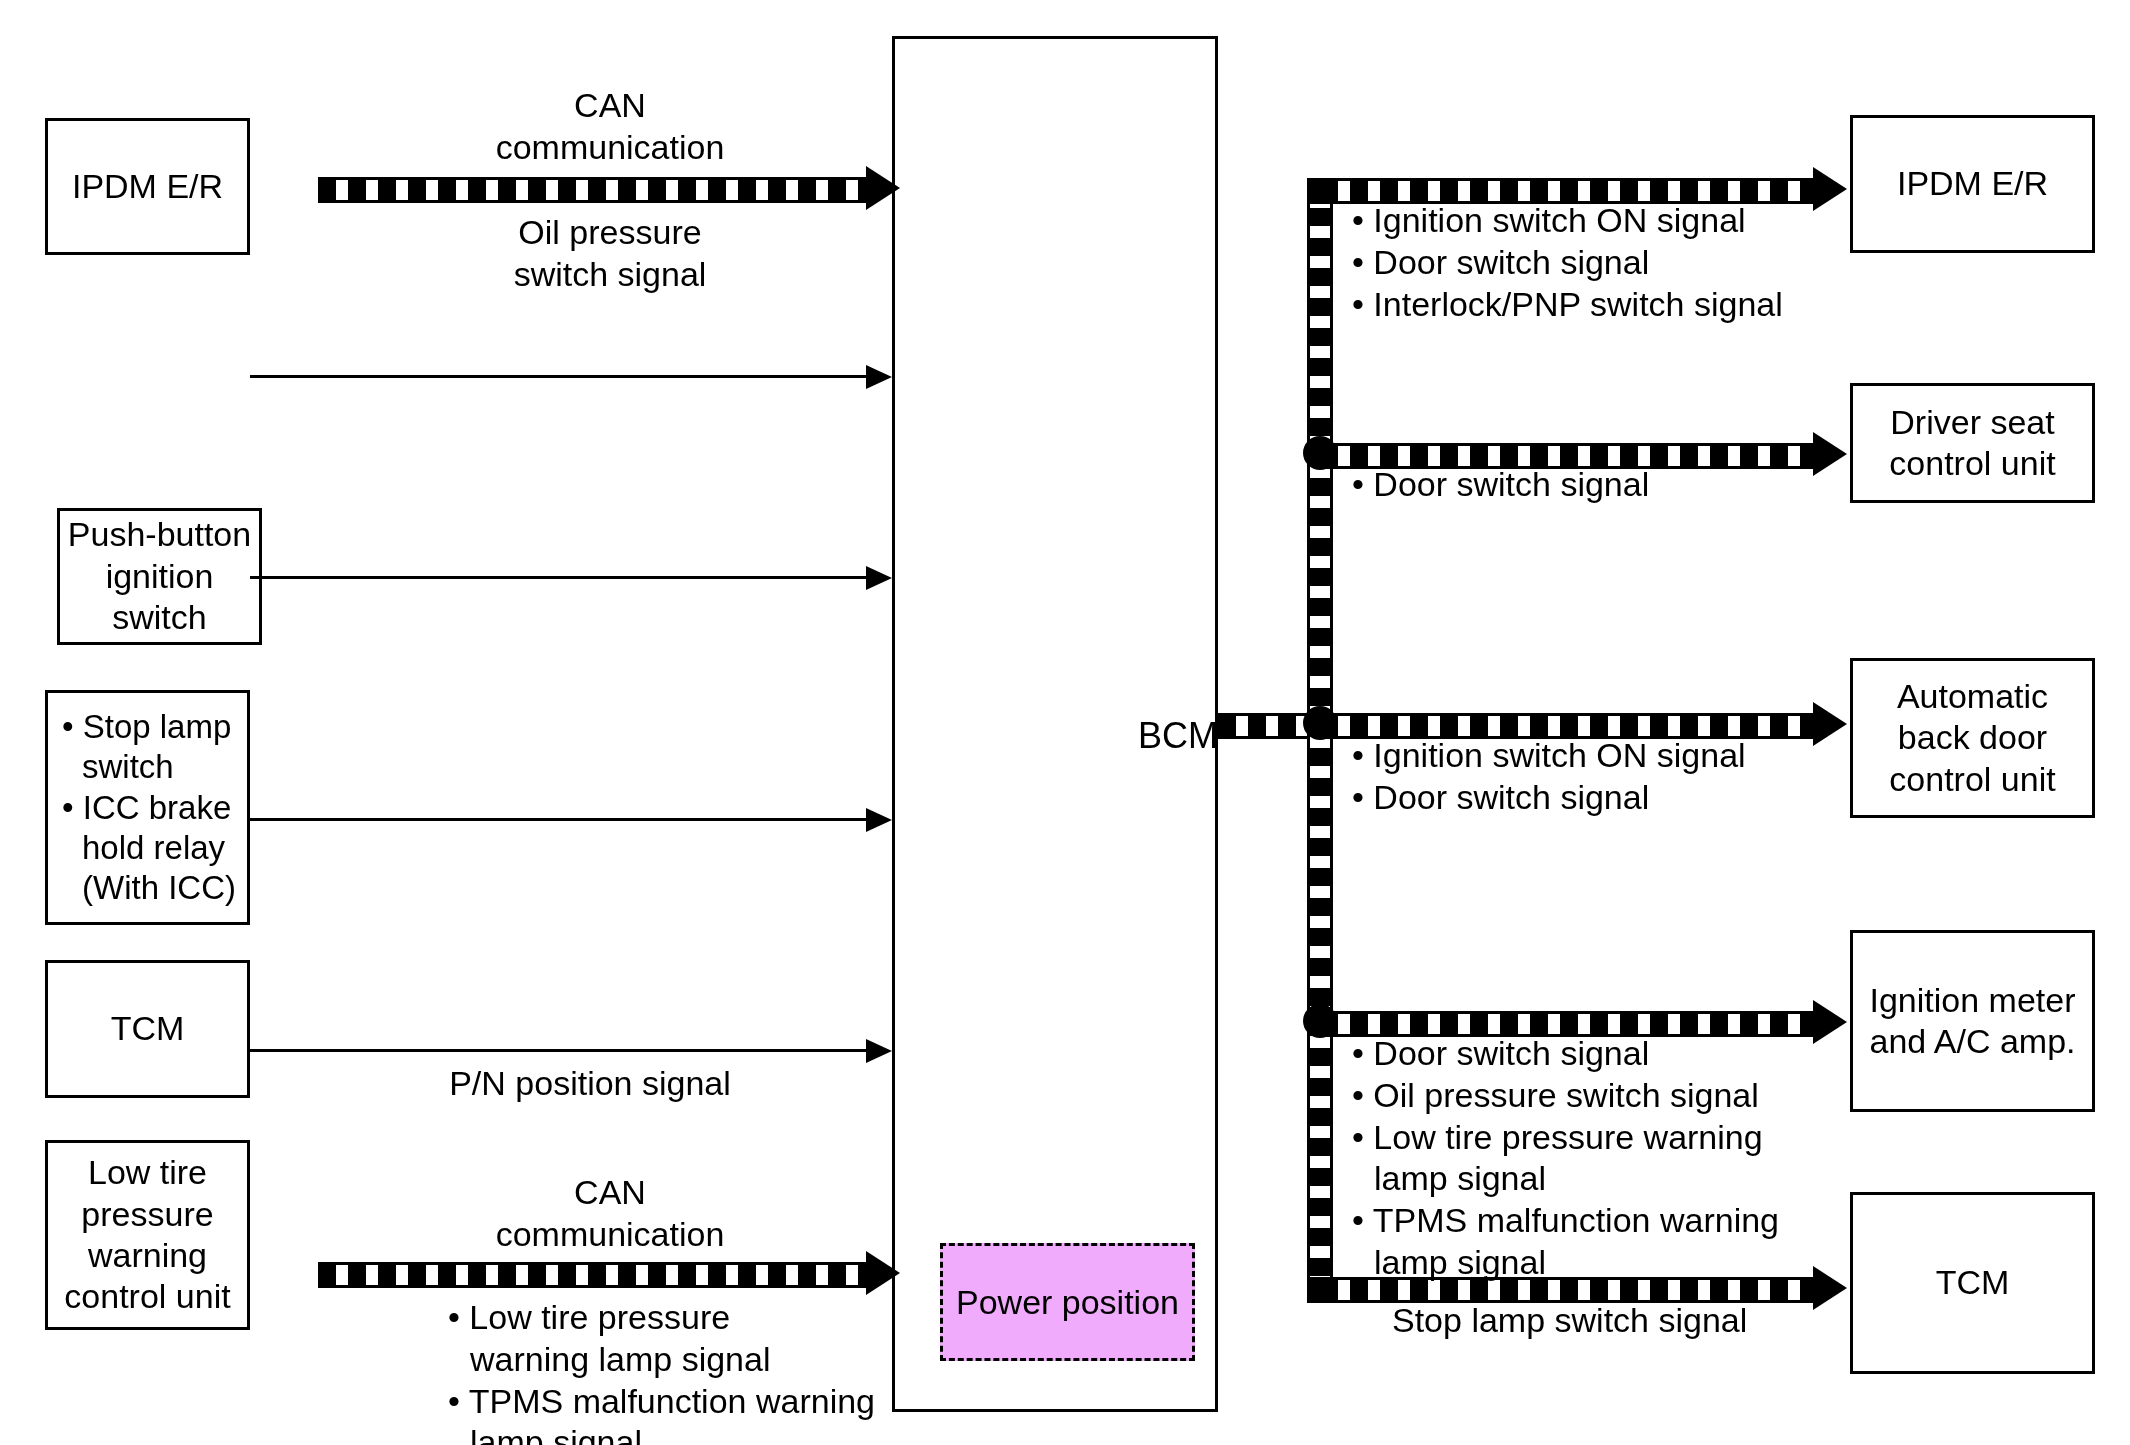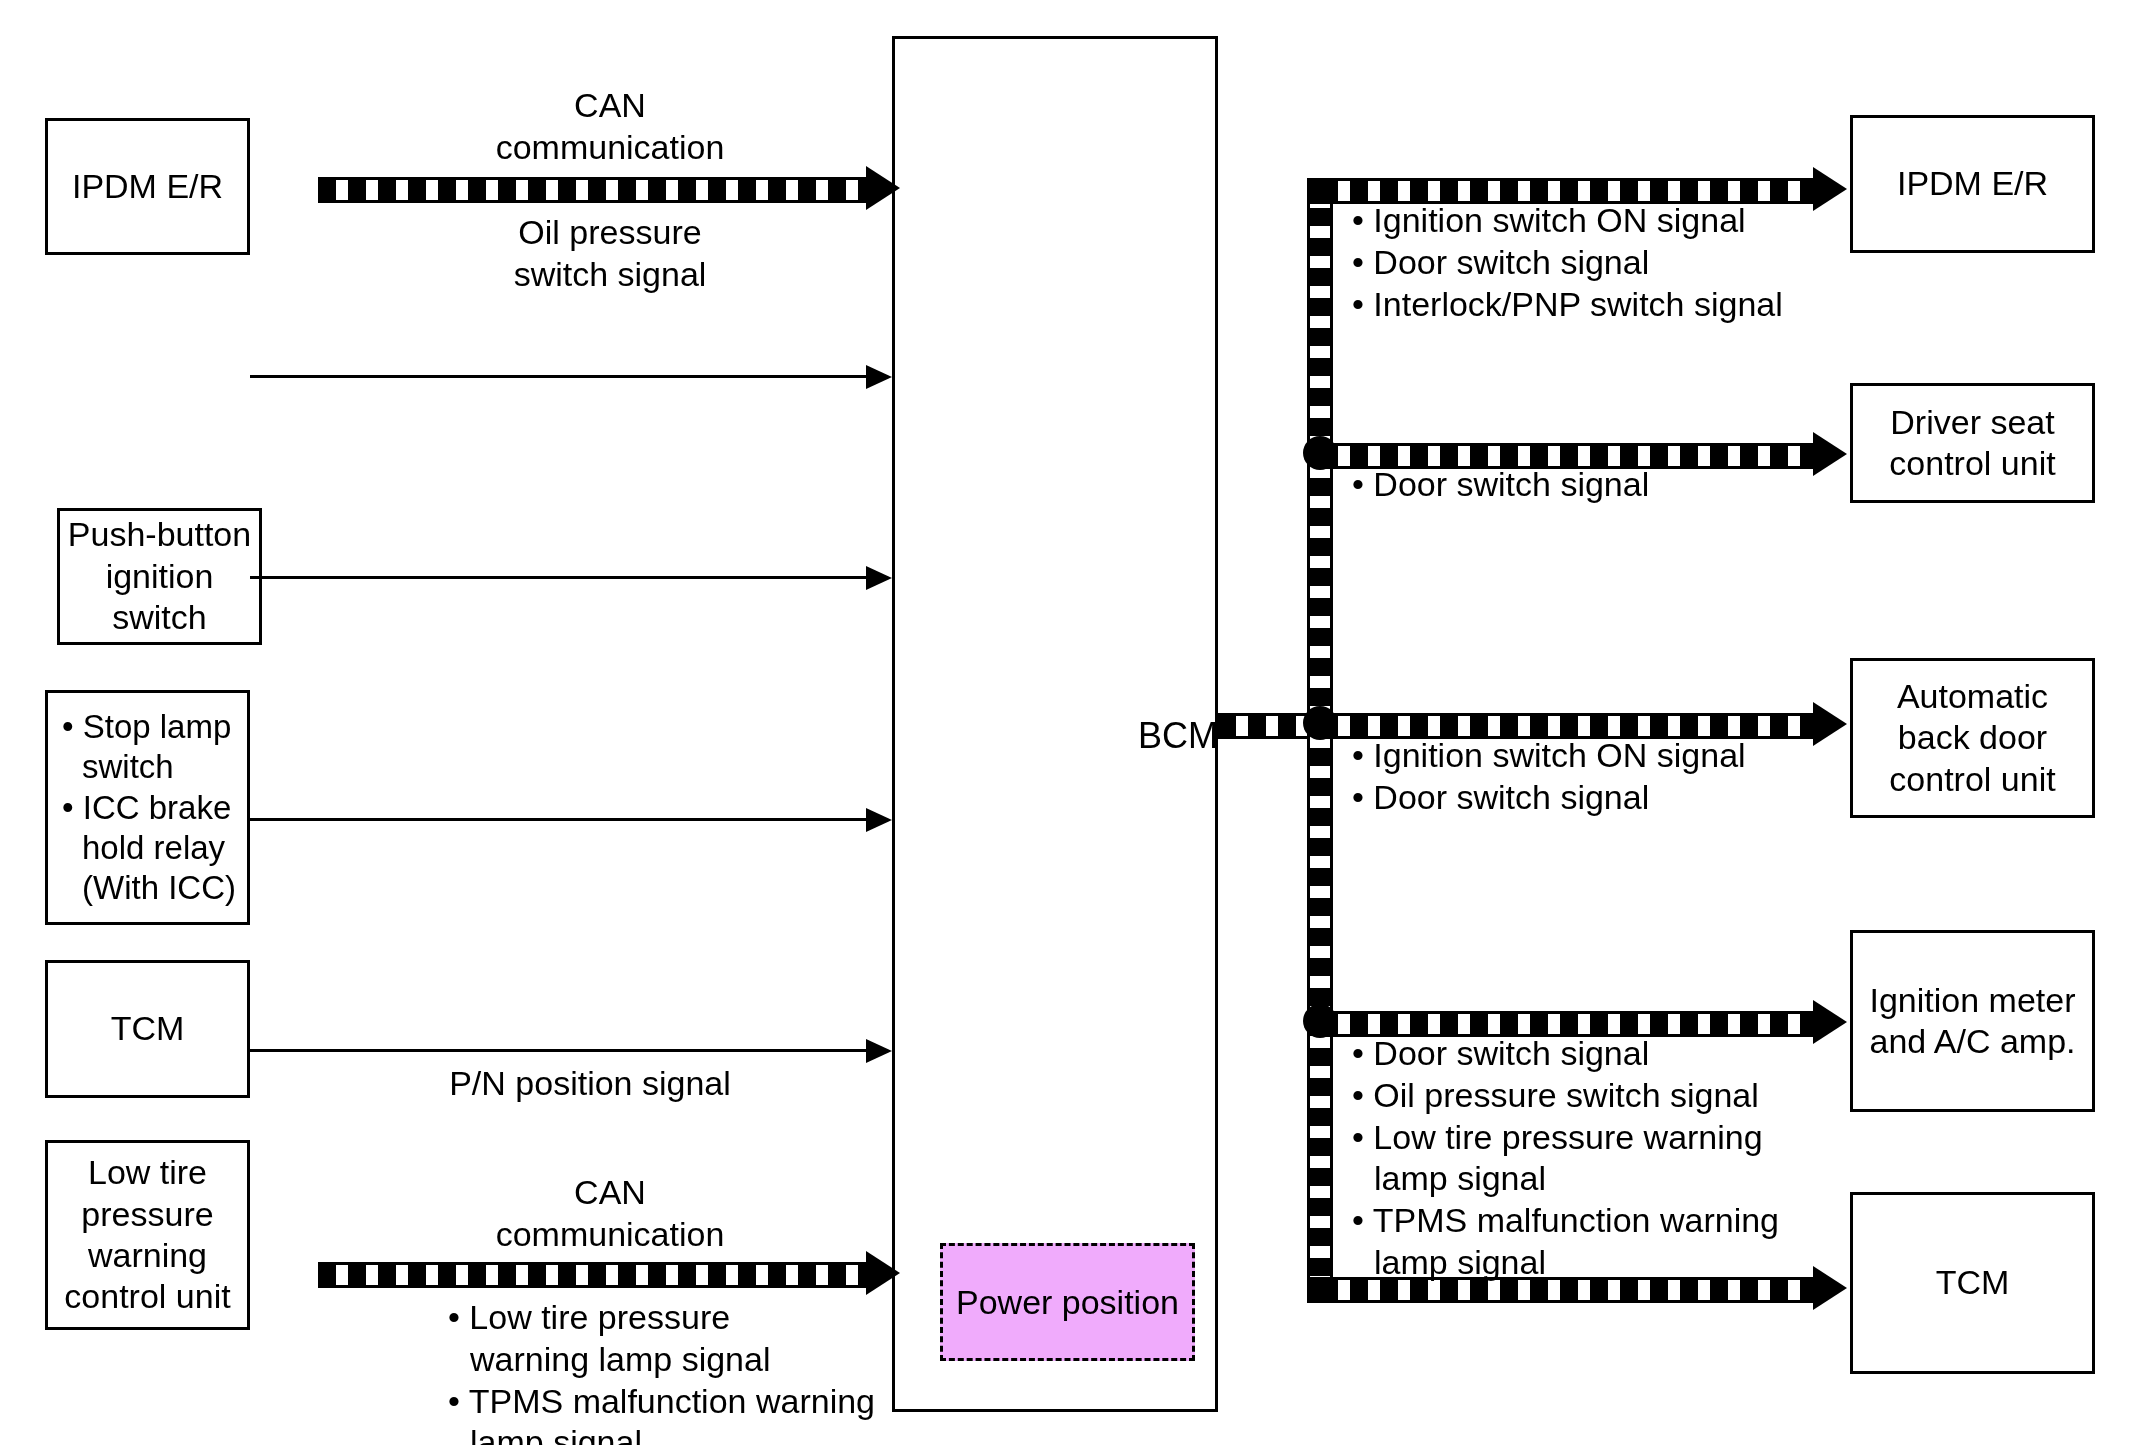--- a/index.html
+++ b/index.html
@@ -154,20 +154,21 @@
 
   <div class="lst" style="left:1352px;top:1033px;width:520px;">
     <span class="li">• Door switch signal</span>
     <span class="li">• Oil pressure switch signal</span>
     <span class="li">• Low tire pressure warning</span>
     <span class="li" style="padding-left:44px;">lamp signal</span>
     <span class="li">• TPMS malfunction warning</span>
     <span class="li" style="padding-left:44px;">lamp signal</span>
   </div>
 
+  <div class="txt" style="left:1392px;top:1300px;width:520px;">Stop lamp switch signal</div>
 
   <div class="box" style="left:1850px;top:115px;width:245px;height:138px;">
     <span class="ln">IPDM E/R</span>
   </div>
 
   <div class="box" style="left:1850px;top:383px;width:245px;height:120px;flex-direction:column;">
     <span class="ln">Driver seat</span>
     <span class="ln">control unit</span>
   </div>
 

